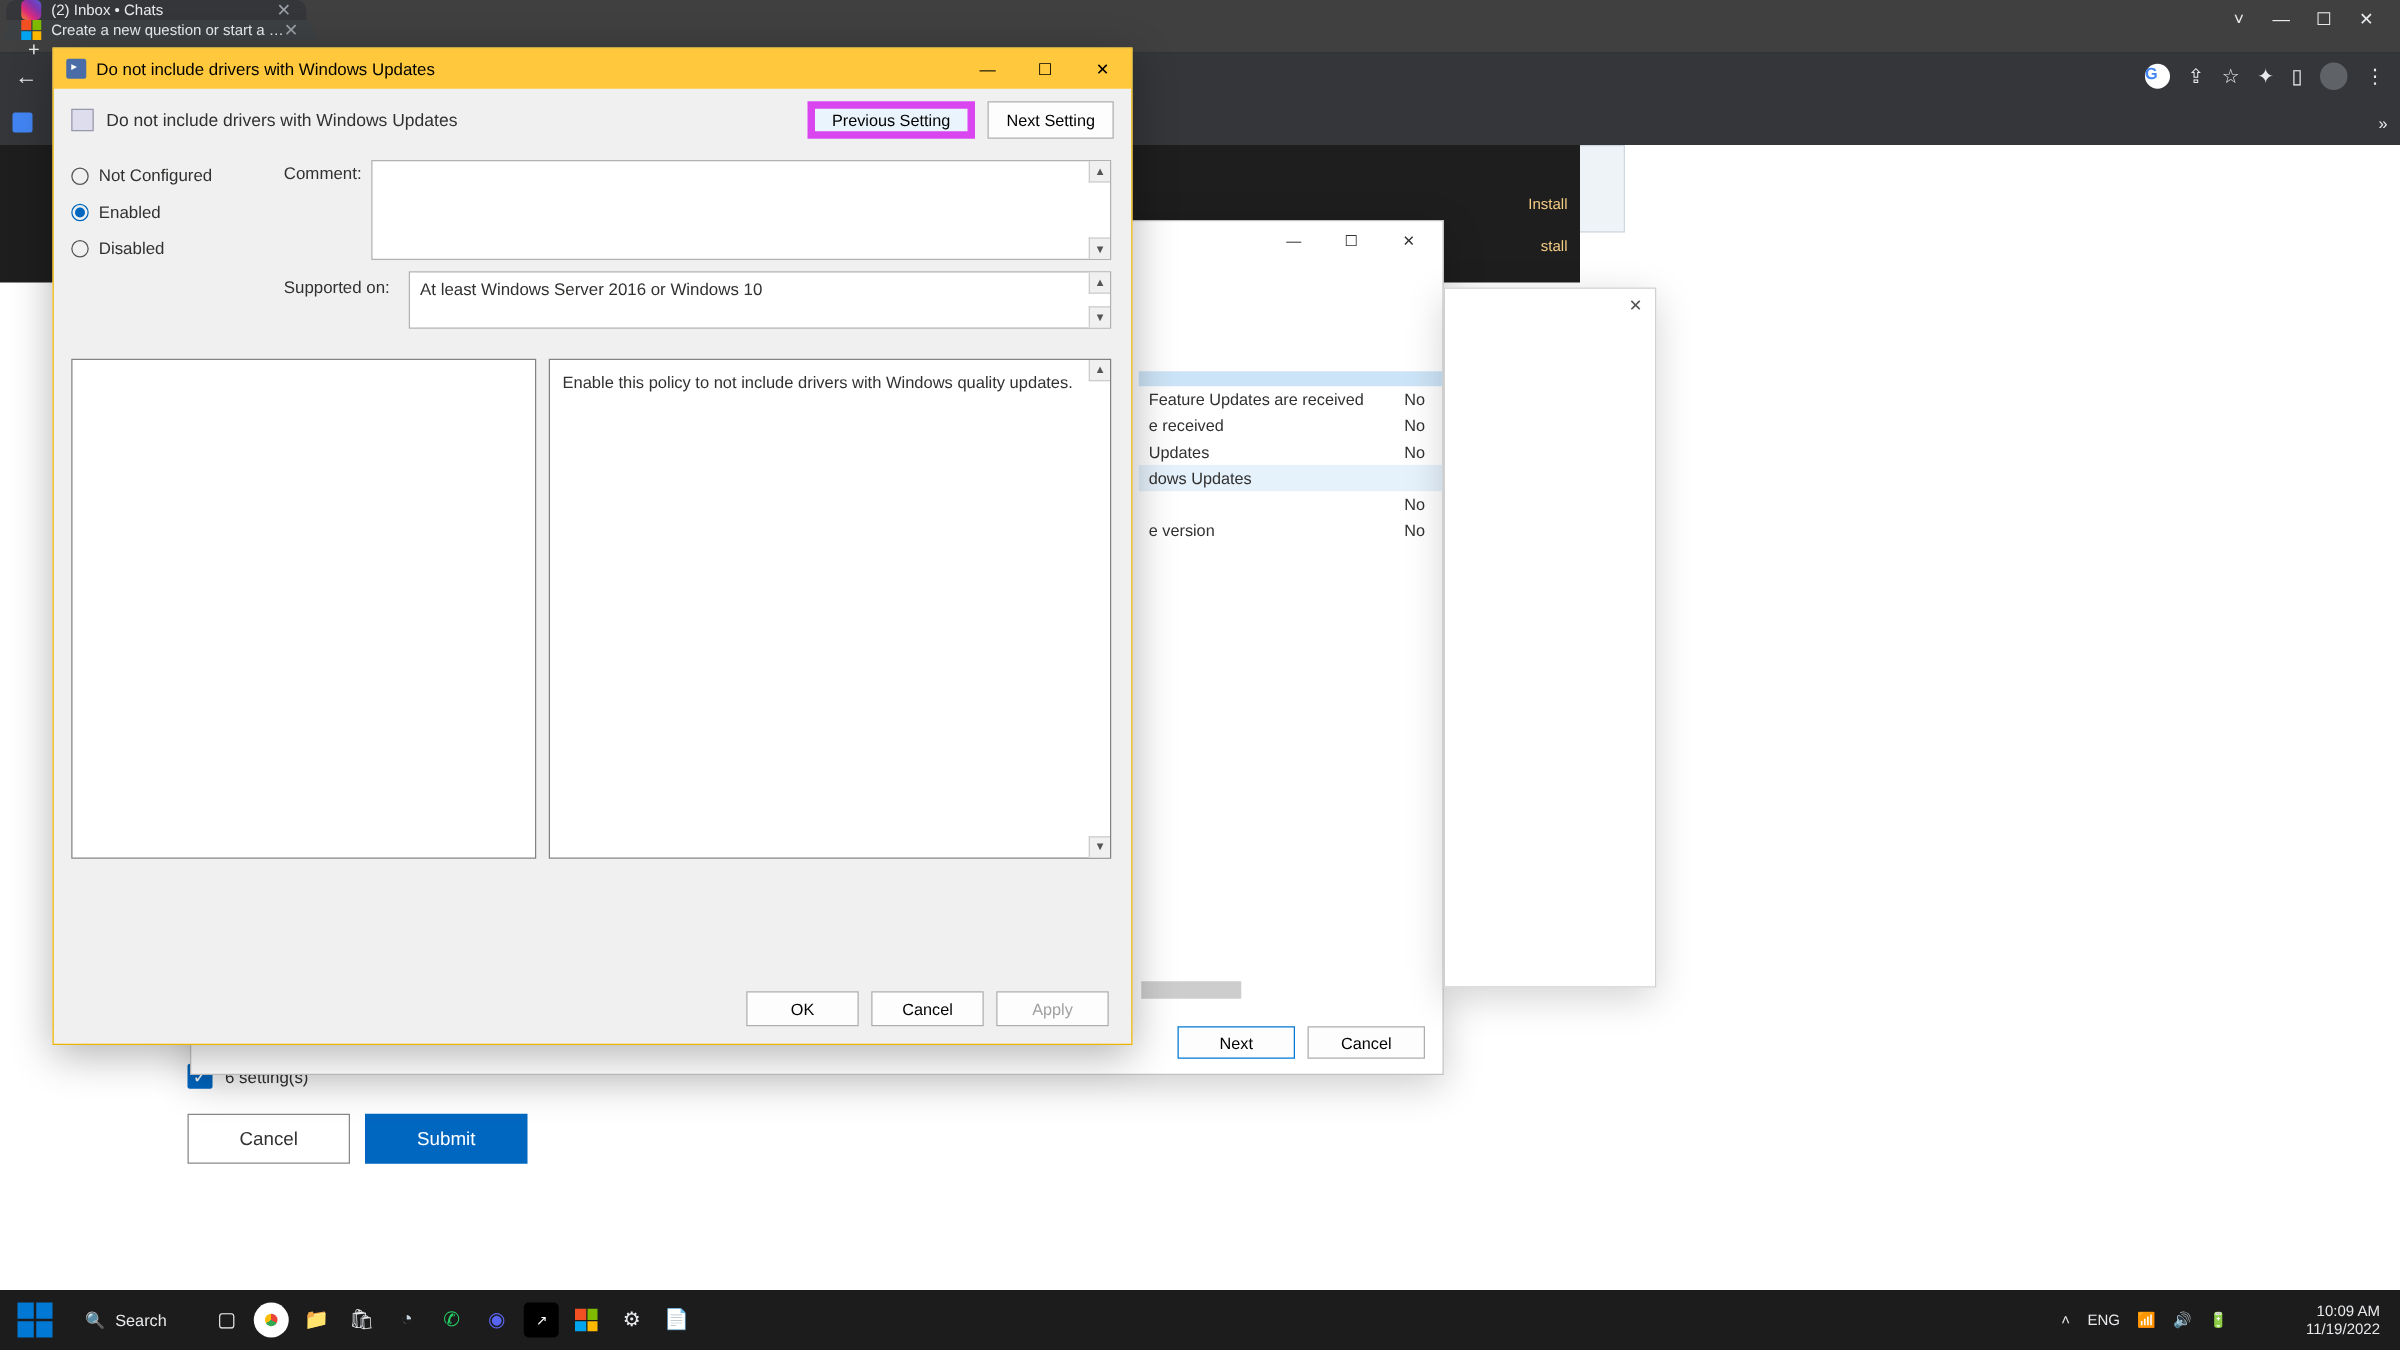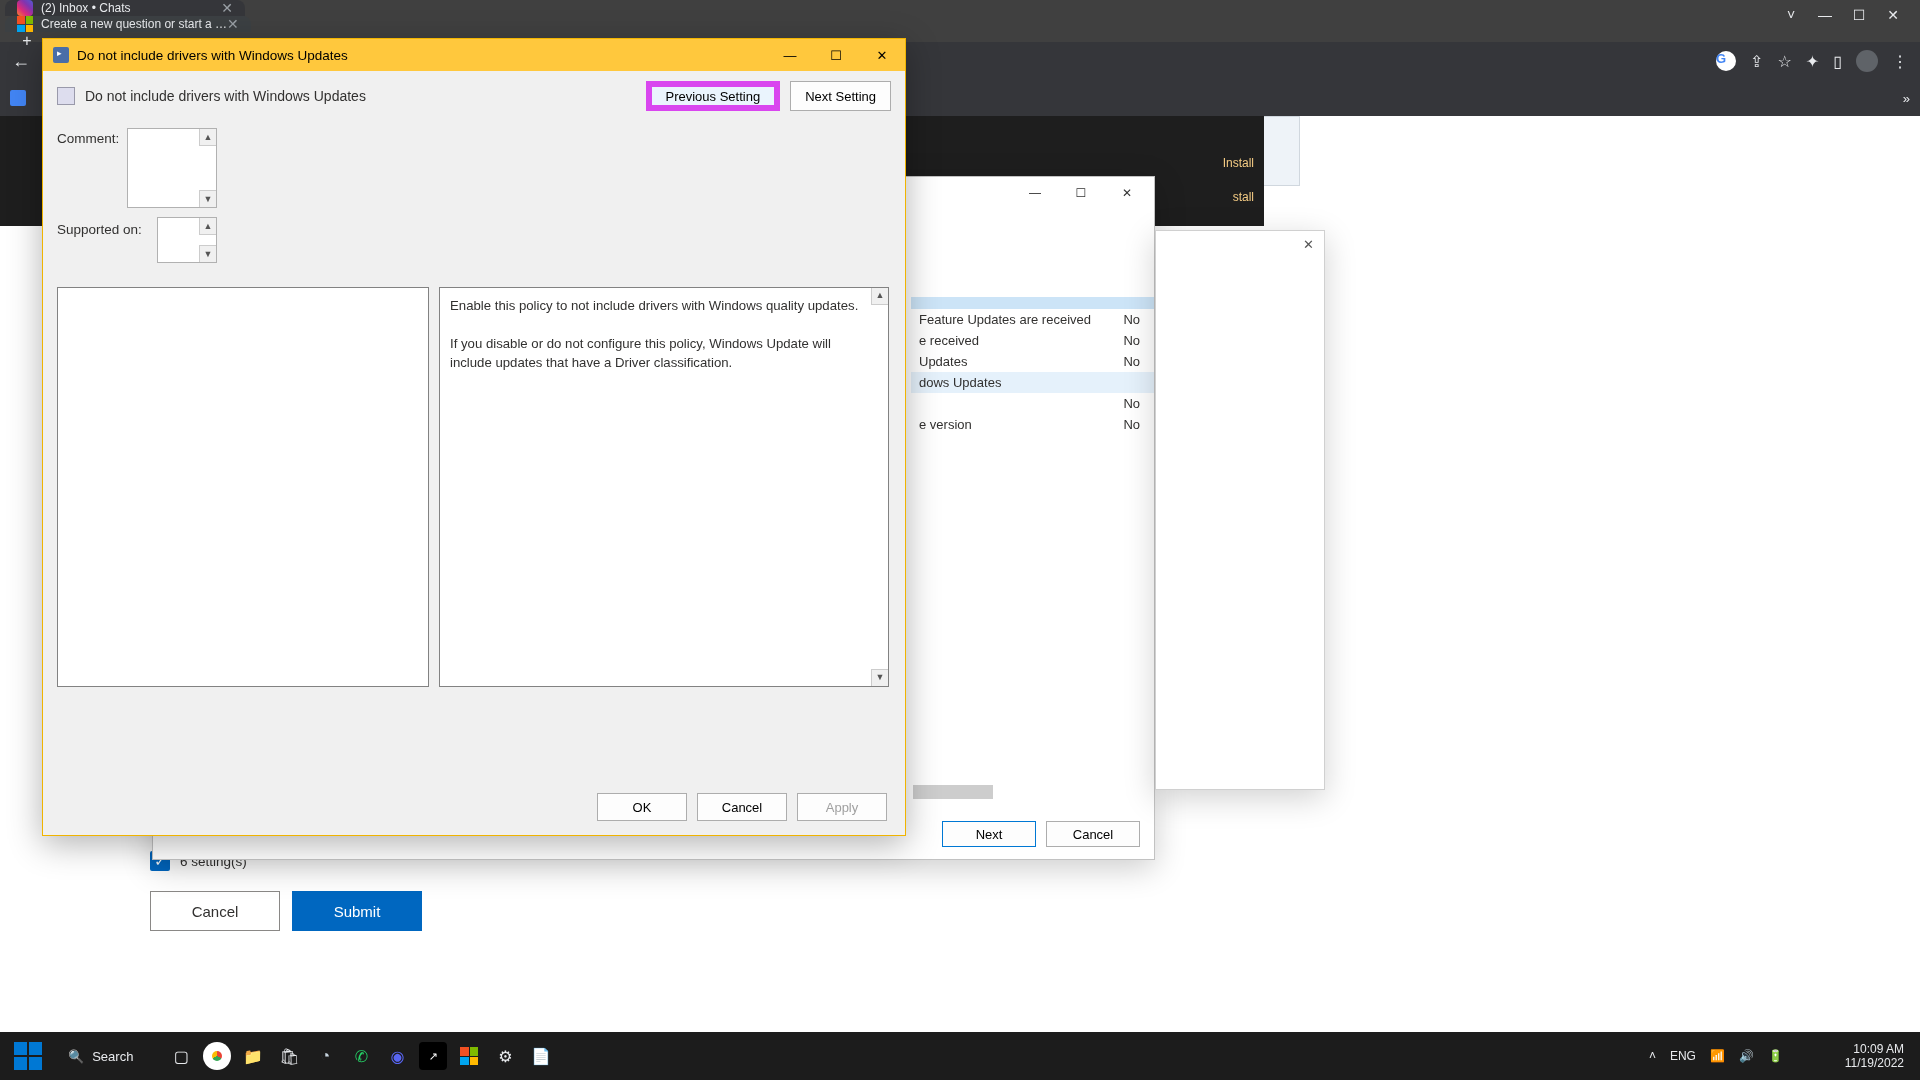--- a/index.html
+++ b/index.html
@@ -280,45 +280,59 @@
     </div>
 
     <div class="gpo-header">
       <div class="hico"></div>
       <span class="htxt">Do not include drivers with Windows Updates</span>
       <div class="gpo-nav-btn active">Previous Setting</div>
       <div class="gpo-nav-btn">Next Setting</div>
     </div>
 
     <div class="gpo-mid">
+      <div class="radio-col">
+        <div class="radio-row">
+          <span class="radio"></span>
+          <span>Not Configured</span>
+        </div>
+        <div class="radio-row">
+          <span class="radio checked"></span>
+          <span>Enabled</span>
+        </div>
+        <div class="radio-row">
+          <span class="radio"></span>
+          <span>Disabled</span>
+        </div>
+      </div>
       <div>
         <div style="display:flex;gap:10px;">
           <span class="form-label" style="width:auto;">Comment:</span>
         </div>
         <div class="textbox" style="margin-top:-18px;margin-left:70px;">
           <span class="sb-up">▲</span>
           <span class="sb-dn">▼</span>
         </div>
         <div style="display:flex;gap:10px;margin-top:10px;">
           <span class="form-label" style="white-space:nowrap;">Supported on:</span>
         </div>
         <div class="textbox small" style="margin-top:-20px;margin-left:100px;">
+          <div class="supported-text">At least Windows Server 2016 or Windows 10</div>
           <span class="sb-up">▲</span>
           <span class="sb-dn">▼</span>
         </div>
       </div>
     </div>
 
     <div class="gpo-lower">
       <div class="panes">
         <div class="pane left"></div>
         <div class="pane right">
           <p>Enable this policy to not include drivers with Windows quality updates.</p>
           <br>
-          <p>If you disable or do not configure this policy, Windows Update will include updates that have a Driver classification.</p>
           <span class="sb-up">▲</span>
           <span class="sb-dn">▼</span>
         </div>
       </div>
     </div>
 
     <div class="gpo-buttons">
       <div class="gpo-btn">OK</div>
       <div class="gpo-btn">Cancel</div>
       <div class="gpo-btn disabled">Apply</div>

